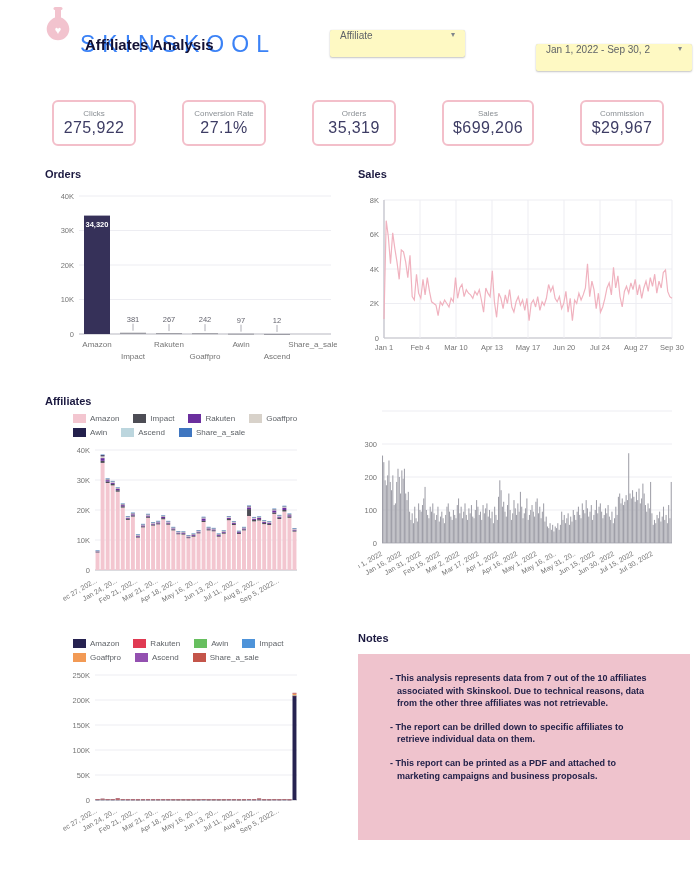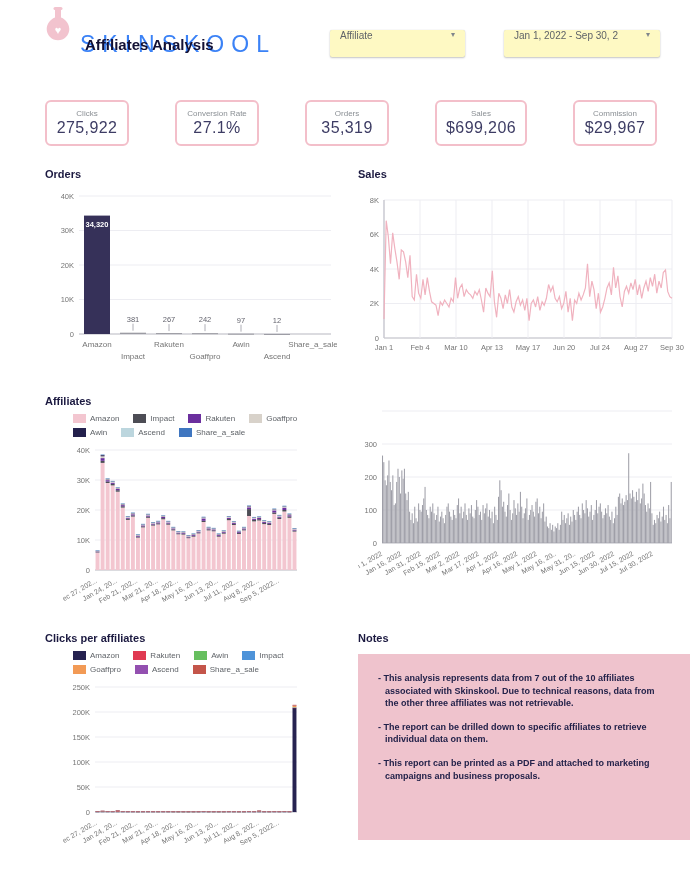--- a/index.html
+++ b/index.html
@@ -5,42 +5,42 @@
   html,body{margin:0;padding:0;background:#fff;font-family:"Liberation Sans",sans-serif;}
   .page{position:relative;width:700px;height:872px;background:#fff;overflow:hidden;}
   .logo{position:absolute;left:45px;top:7px;width:26px;height:36px;}
   .brand{position:absolute;left:80px;top:12px;font-size:23px;font-weight:500;letter-spacing:7px;color:#3b82f6;margin-top:19px;}
   .page-title{position:absolute;left:85px;top:36px;font-size:15px;font-weight:bold;color:#121034;}
   .filter{position:absolute;top:30px;height:27px;background:#fef9c3;border-radius:2px;
     box-shadow:0 1px 2px rgba(0,0,0,.22),0 0 1px rgba(0,0,0,.18);
     display:flex;align-items:flex-start;justify-content:space-between;padding:0 10px;
     font-size:10px;color:#5f6368;cursor:pointer;box-sizing:border-box;}
   .f1{left:330px;width:135px;}
-  .f2{left:504px;width:156px;}
+  .f2{left:536px;width:156px;margin-top:14px;}
   .caret{font-size:8px;color:#80868b;margin-left:8px;}
-  .kpis{position:absolute;left:45px;top:100px;width:612px;display:flex;justify-content:space-between;}
+  .kpis{position:absolute;left:52px;top:100px;width:612px;display:flex;justify-content:space-between;}
   .kpi{min-width:84px;height:46px;border:2px solid #f3bfca;border-radius:6px;background:#fff;
     display:flex;flex-direction:column;align-items:center;justify-content:center;padding:0 9px;box-sizing:border-box;}
   .kpi-label{font-size:8px;color:#8a8f94;margin-bottom:1px;white-space:nowrap;}
   .kpi-value{font-size:16px;color:#3d3c64;letter-spacing:.4px;white-space:nowrap;}
   .card{position:absolute;}
   .card h3{margin:0;font-size:11px;font-weight:bold;color:#1b1940;}
   #orders-card{left:45px;top:168px;width:292px;}
   #sales-card{left:358px;top:168px;width:332px;}
   #affiliates-card{left:45px;top:395px;width:292px;}
   #commissions-card{left:358px;top:395px;width:332px;}
   #clicks-card{left:45px;top:632px;width:292px;}
   #notes-card{left:358px;top:632px;width:332px;}
   .legend{margin:7px 0 0 28px;}
   .legend-row{display:flex;gap:14px;margin-bottom:5px;align-items:center;flex-wrap:nowrap;}
   .legend-item{display:flex;align-items:center;font-size:8px;color:#5f6368;gap:4px;white-space:nowrap;}
   .swatch{width:13px;height:9px;display:inline-block;}
   svg.chart{display:block;margin-top:4px;}
   svg text{font-family:"Liberation Sans",sans-serif;}
-  .notes-box{margin-top:10px;background:#efc3cd;padding:18px 20px;height:150px;}
+  .notes-box{margin-top:10px;background:#efc3cd;padding:18px 32px;height:150px;}
   .note-item{font-size:9px;font-weight:bold;color:#23224a;line-height:1.4;margin:0 0 11px;padding-left:7px;text-indent:-7px;}
 </style>
 </head>
 <body>
 
 <div class="page">
 
   <div class="logo">
     <svg width="26" height="36" viewBox="0 0 26 36">
       <rect x="8.5" y="0" width="9" height="3" rx="1.5" fill="#f2c3ce"></rect>
@@ -747,21 +747,20 @@
         <text x="198.64444444444445" y="152" text-anchor="end" font-size="7" fill="#757575" transform="rotate(-30 198.64444444444445 152)">May 16, 20..</text>
         <text x="217.9777777777778" y="152" text-anchor="end" font-size="7" fill="#757575" transform="rotate(-30 217.9777777777778 152)">May 31, 20..</text>
         <text x="237.31111111111113" y="152" text-anchor="end" font-size="7" fill="#757575" transform="rotate(-30 237.31111111111113 152)">Jun 15, 2022</text>
         <text x="256.64444444444445" y="152" text-anchor="end" font-size="7" fill="#757575" transform="rotate(-30 256.64444444444445 152)">Jun 30, 2022</text>
         <text x="275.97777777777776" y="152" text-anchor="end" font-size="7" fill="#757575" transform="rotate(-30 275.97777777777776 152)">Jul 15, 2022</text>
         <text x="295.31111111111113" y="152" text-anchor="end" font-size="7" fill="#757575" transform="rotate(-30 295.31111111111113 152)">Jul 30, 2022</text>
       </svg>
   </div>
 
   <div class="card" id="clicks-card">
-    <h3>Clicks per affiliates</h3>
     <div class="legend" id="legend-c4">
         <div class="legend-row">
           <span class="legend-item">
             <span class="swatch" style="background: rgb(38, 34, 80);"></span>
             <span>Amazon</span>
           </span>
           <span class="legend-item">
             <span class="swatch" style="background: rgb(224, 58, 82);"></span>
             <span>Rakuten</span>
           </span>

